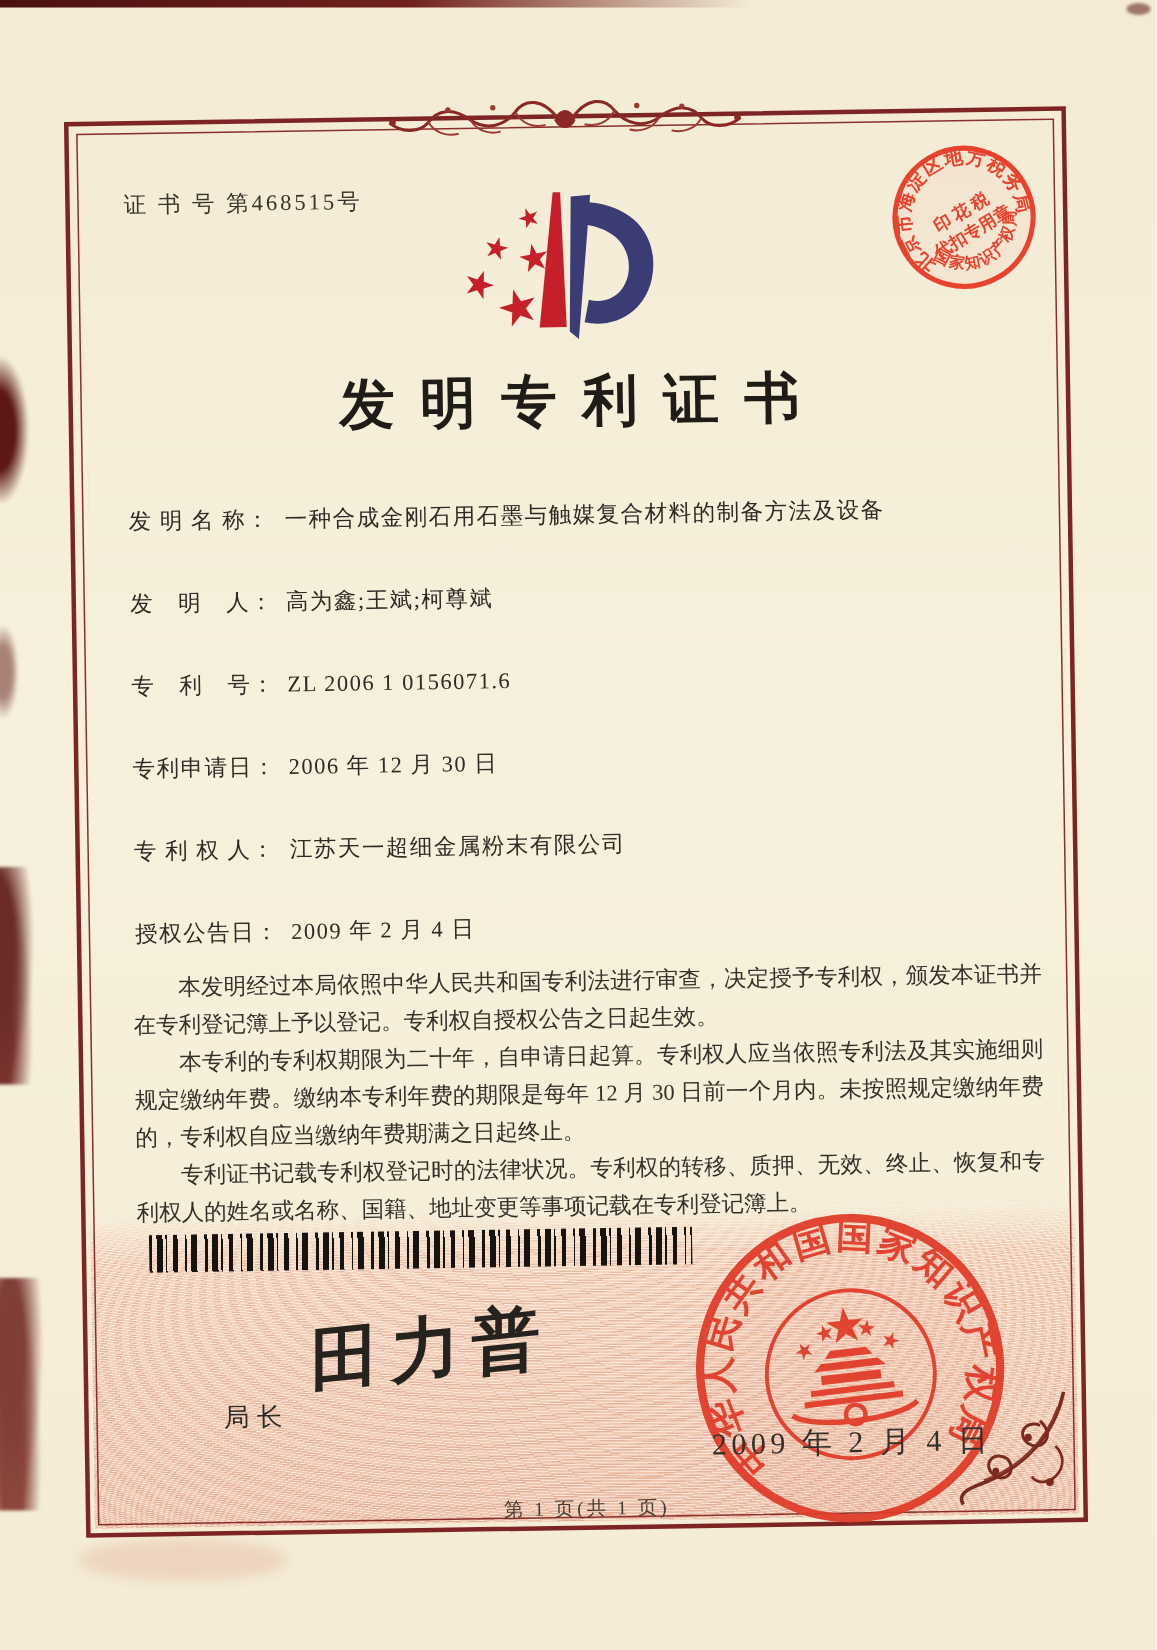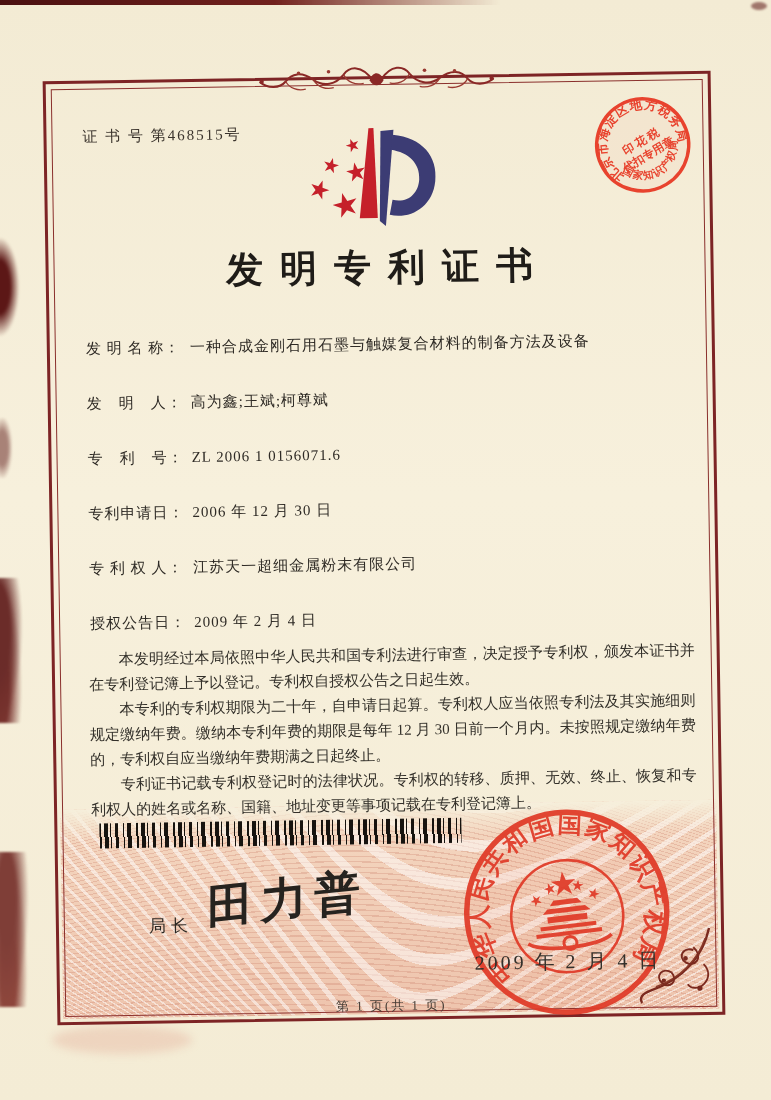--- a/index.html
+++ b/index.html
@@ -54,21 +54,21 @@
 
   .barcode{position:absolute;left:42px;top:740px;width:362px;height:25px;
     background:repeating-linear-gradient(90deg,
       #17130f 0 2px,rgba(0,0,0,0) 2px 5px,
       #17130f 5px 9px,rgba(0,0,0,0) 9px 11px,
       #17130f 11px 12px,rgba(0,0,0,0) 12px 16px,
       #17130f 16px 19px,rgba(0,0,0,0) 19px 24px,
       #17130f 24px 25px,rgba(0,0,0,0) 25px 28px,
       #17130f 28px 32px,rgba(0,0,0,0) 32px 37px);}
 
-  .sig-label{position:absolute;left:90px;top:832px;font-size:17px;letter-spacing:5px;color:#2c2823;text-align:center;}
+  .sig-label{position:absolute;left:90px;top:851px;font-size:17px;letter-spacing:5px;color:#2c2823;text-align:center;}
   .sig-name{position:absolute;left:148px;top:788px;font-size:46px;font-weight:700;color:#26231f;
     letter-spacing:8px;transform:rotate(-5deg) skewX(-6deg);}
 
   .seal{position:absolute;left:398px;top:726px;opacity:.93;}
   .seal-date{position:absolute;left:415px;top:872px;font-size:20px;letter-spacing:3px;color:#33302b;}
   .stamp{position:absolute;left:534px;top:8px;}
 
   .footer{position:absolute;left:0;right:0;top:918px;text-align:center;
     font-size:13px;letter-spacing:2px;color:#463c34;}
 

